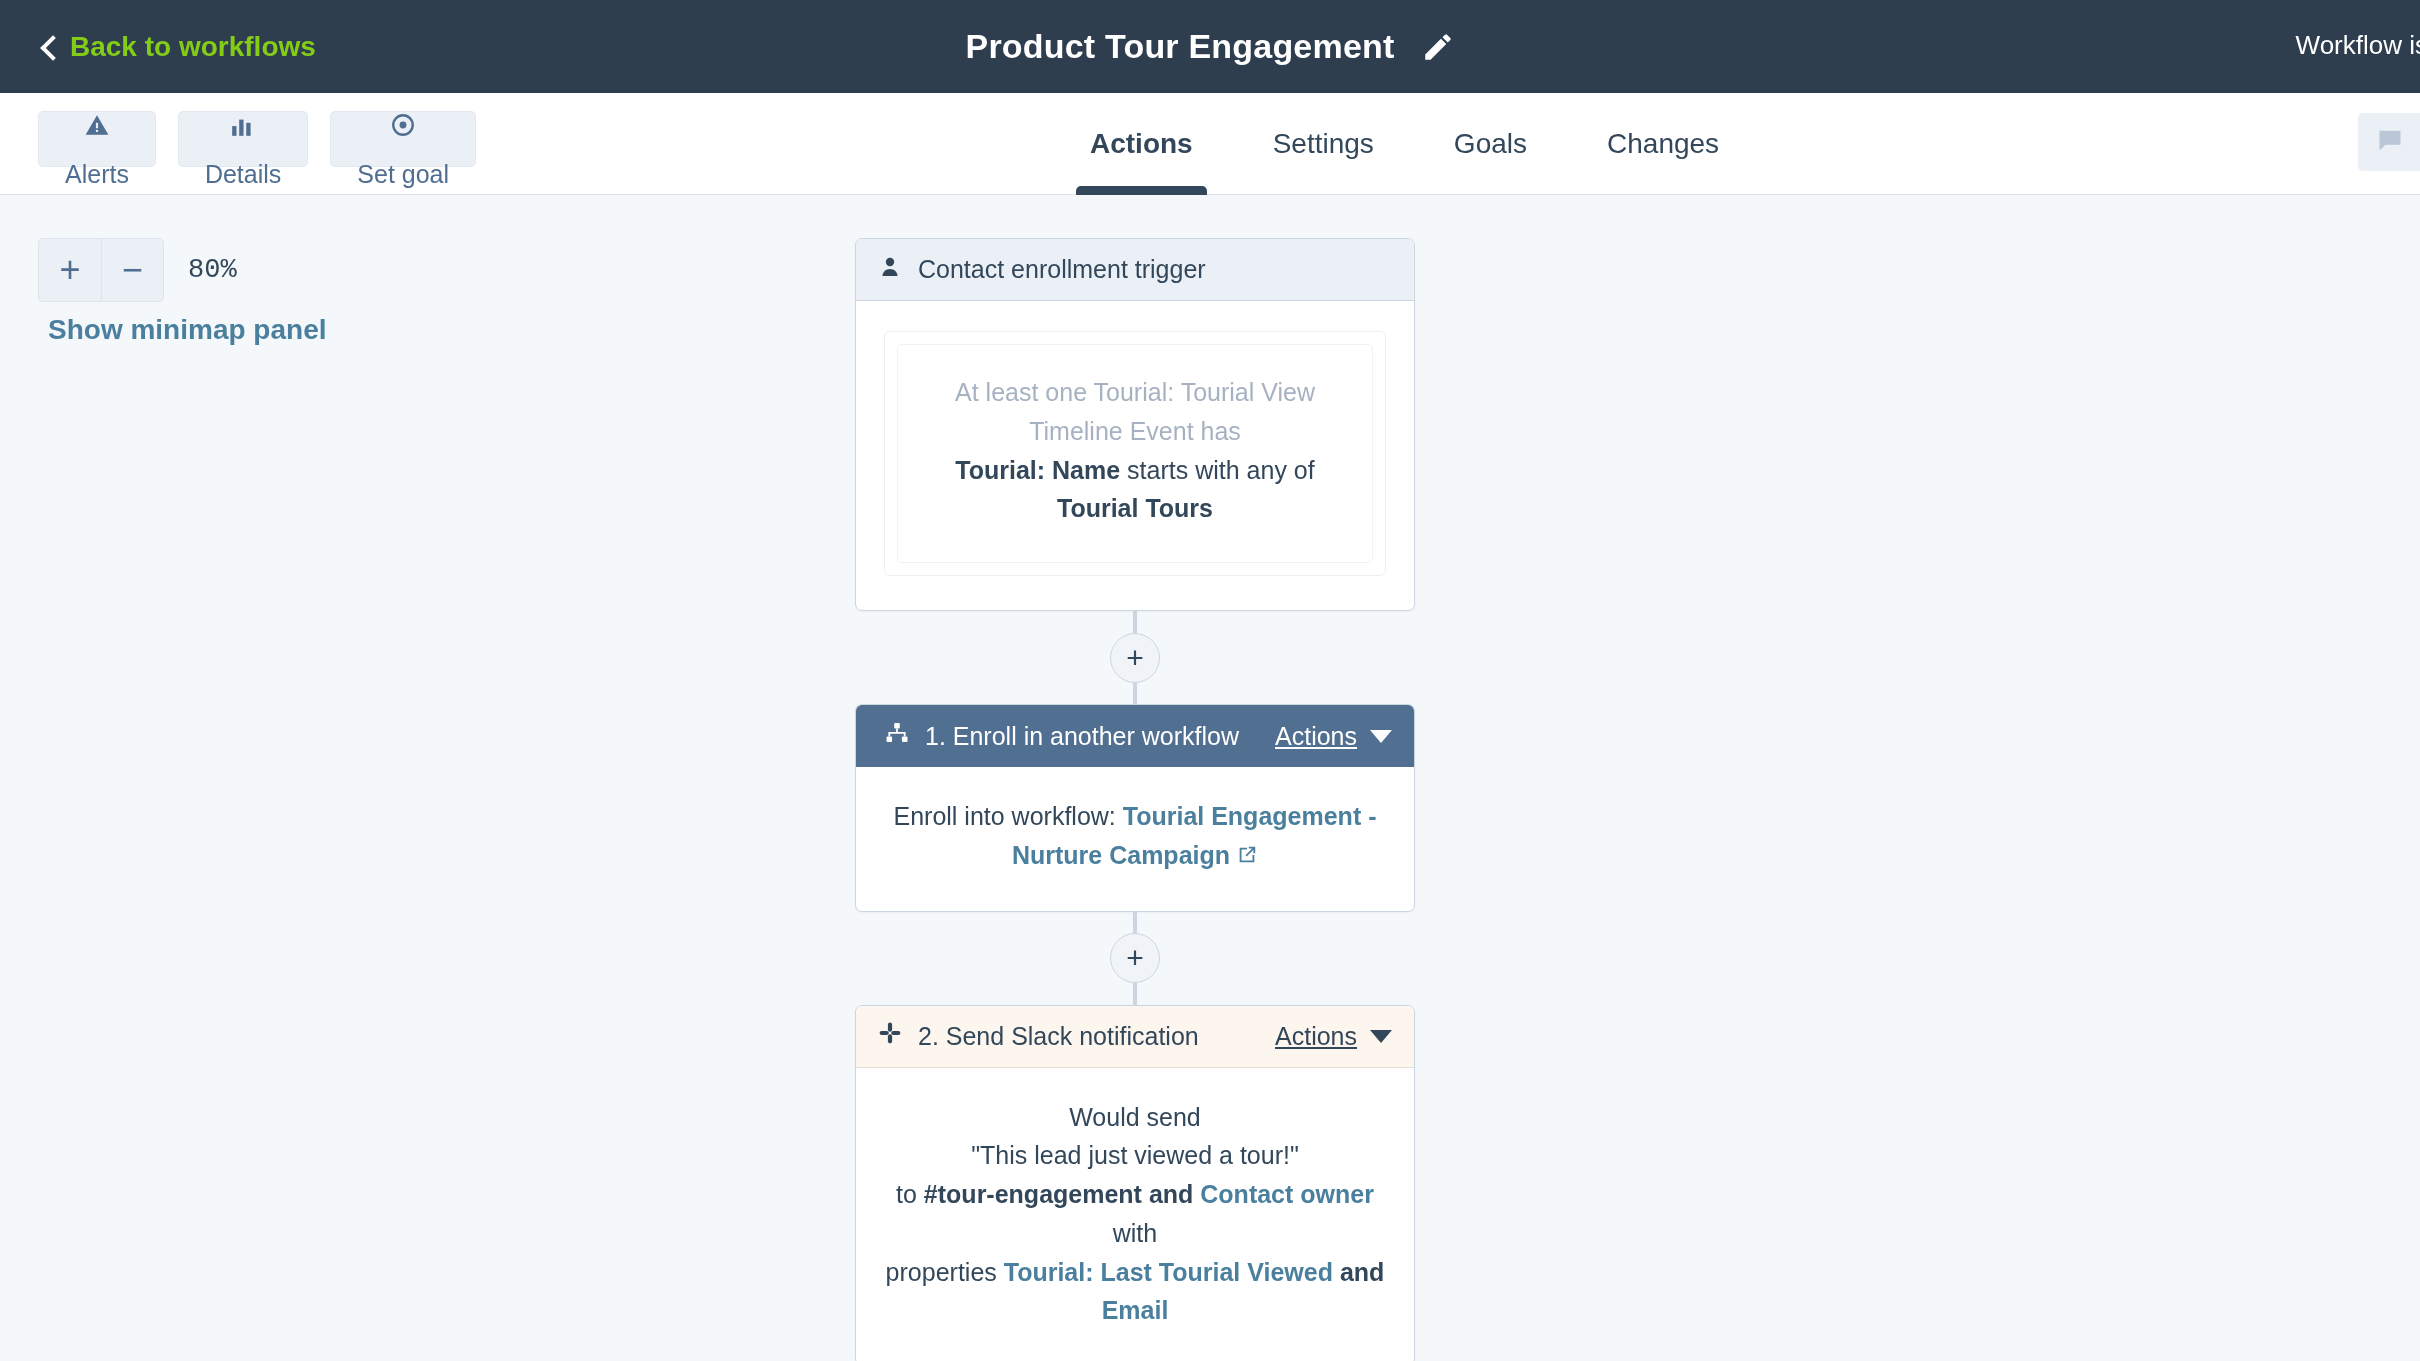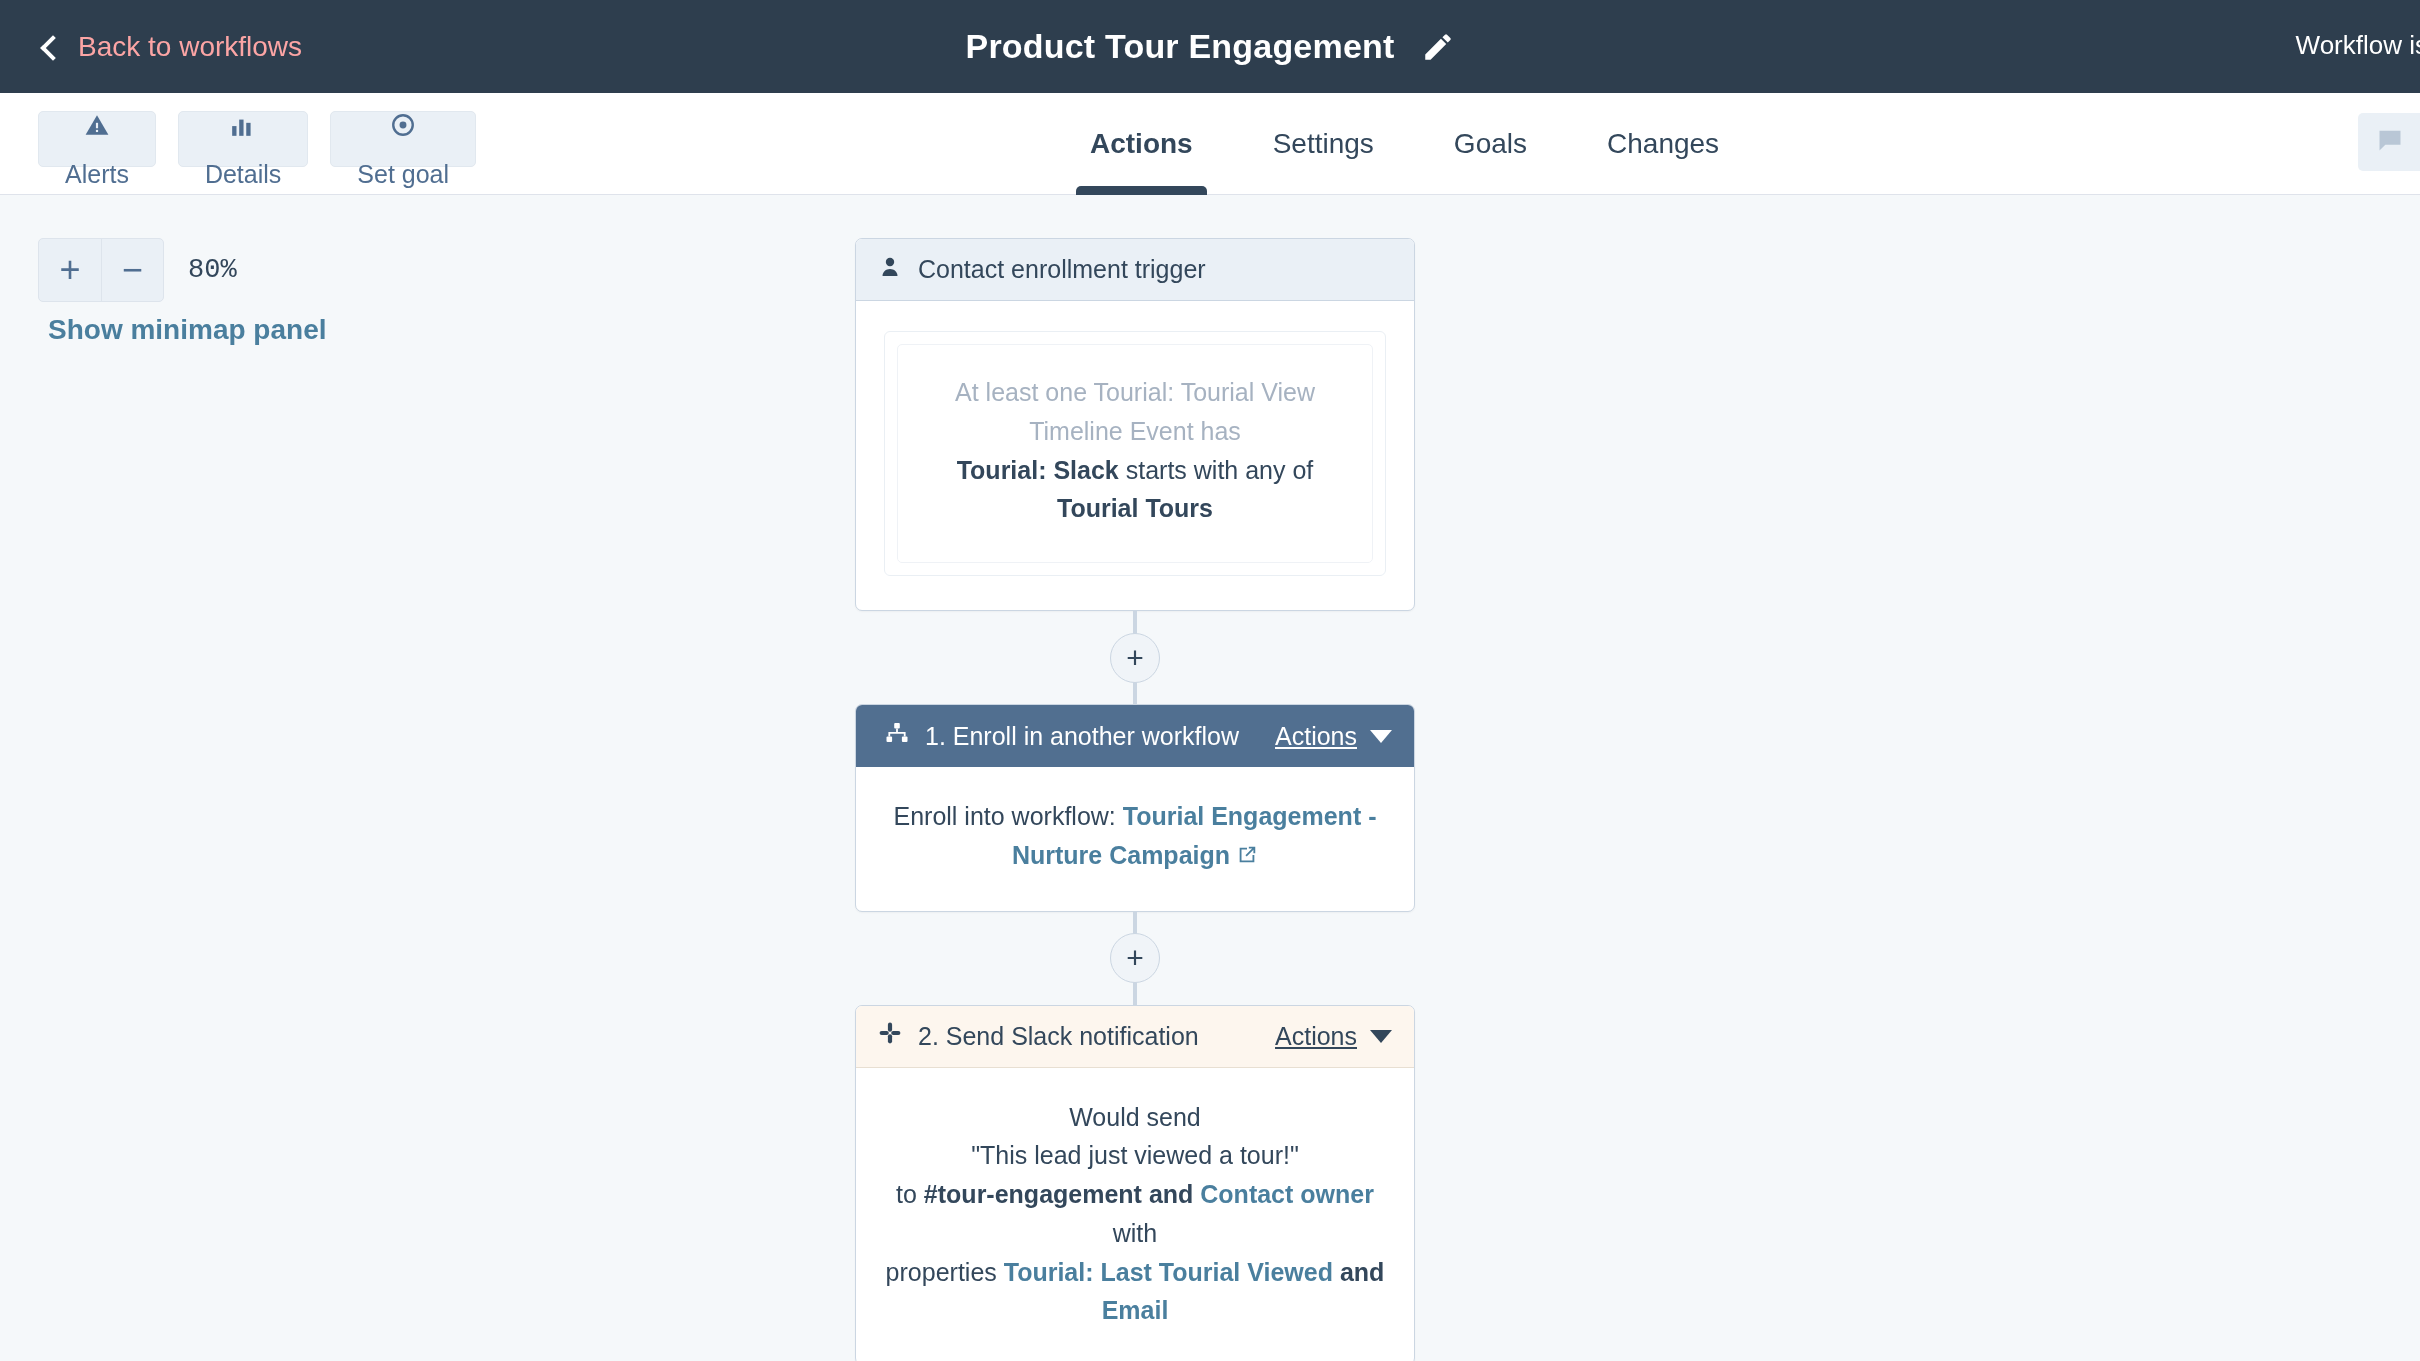--- a/index.html
+++ b/index.html
@@ -16,25 +16,25 @@
     position: absolute;
     top: 0; left: 0;
     width: 2420px; height: 93px;
     background: #2e3e4e;
     display: flex;
     align-items: center;
   }
   .back-link {
     display: flex;
     align-items: center;
-    gap: 16px;
+    gap: 8px;
     margin-left: 44px;
-    color: #fca5a5;
+    color: #84cc16;
     font-size: 28px;
-    font-weight: 400;
+    font-weight: 700;
     cursor: pointer;
     user-select: none;
   }
   .chev {
     display: inline-block;
     width: 18px; height: 18px;
     border-left: 4px solid #ffffff;
     border-bottom: 4px solid #ffffff;
     transform: rotate(45deg);
     margin-top: 2px;
@@ -413,21 +413,21 @@
             <path d="M4.5 21c0-4.2 3.4-7 7.5-7s7.5 2.8 7.5 7H4.5z" fill="#33475b"></path>
           </svg>
         </span>
         <span class="title">Contact enrollment trigger</span>
       </div>
       <div class="node-body">
         <div class="outer-box">
           <div class="inner-box">
             <div class="muted">At least one Tourial: Tourial View Timeline Event has</div>
             <div>
-              <span class="bold">Tourial: Slack</span><span> starts with any of </span><span class="bold">Tourial Tours</span>
+              <span class="bold">Tourial: Name</span><span> starts with any of </span><span class="bold">Tourial Tours</span>
             </div>
           </div>
         </div>
       </div>
     </div>
 
     <div class="connector">
       <div class="line"></div>
       <div class="plus-btn">+</div>
     </div>

